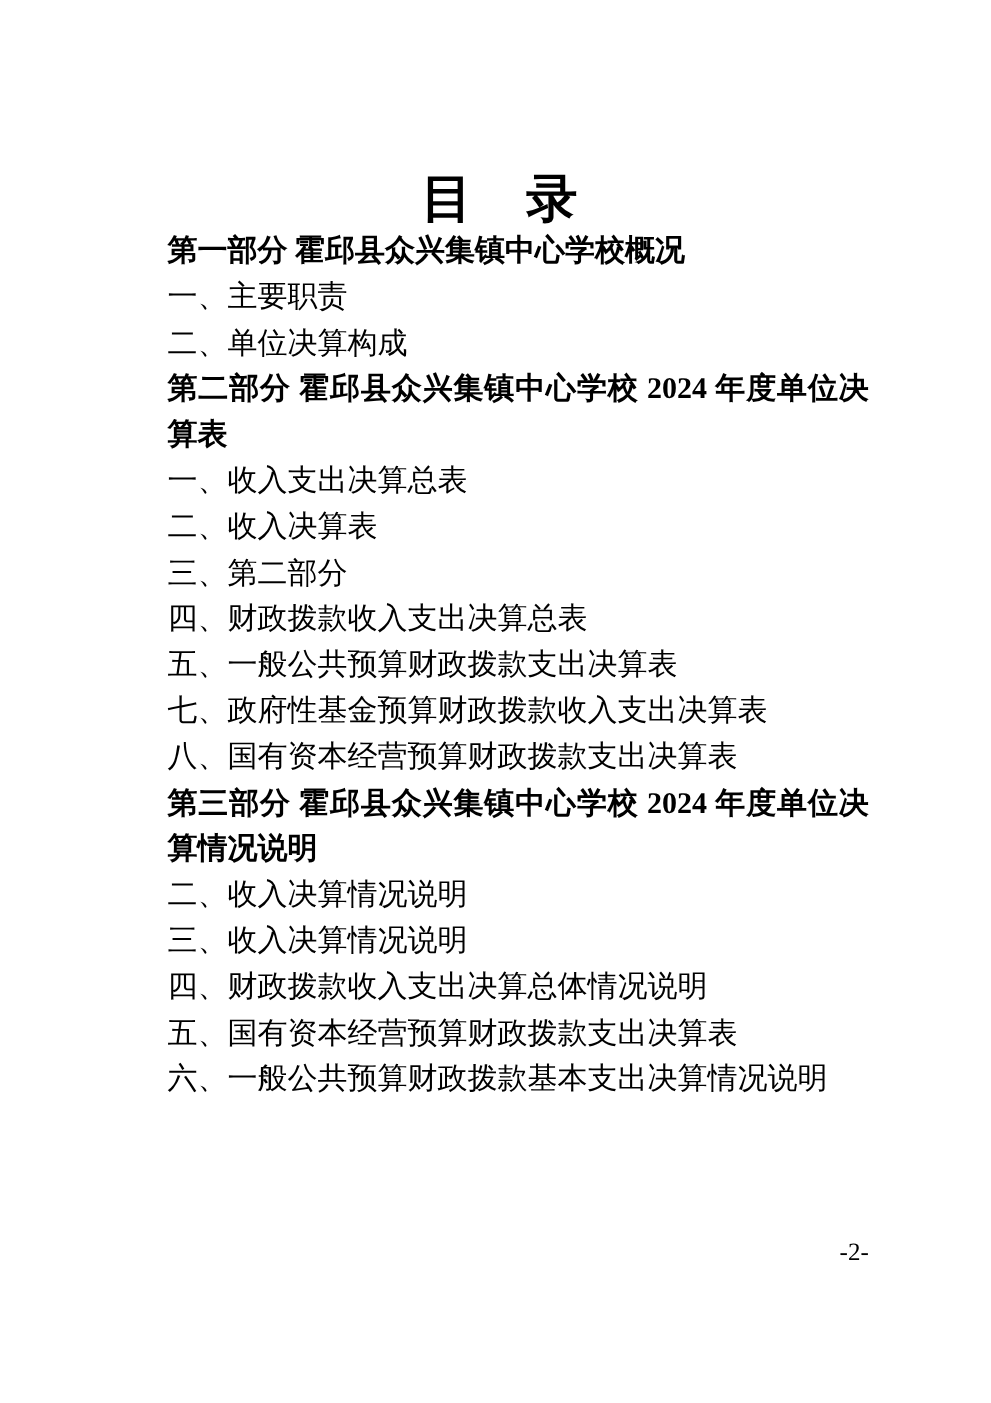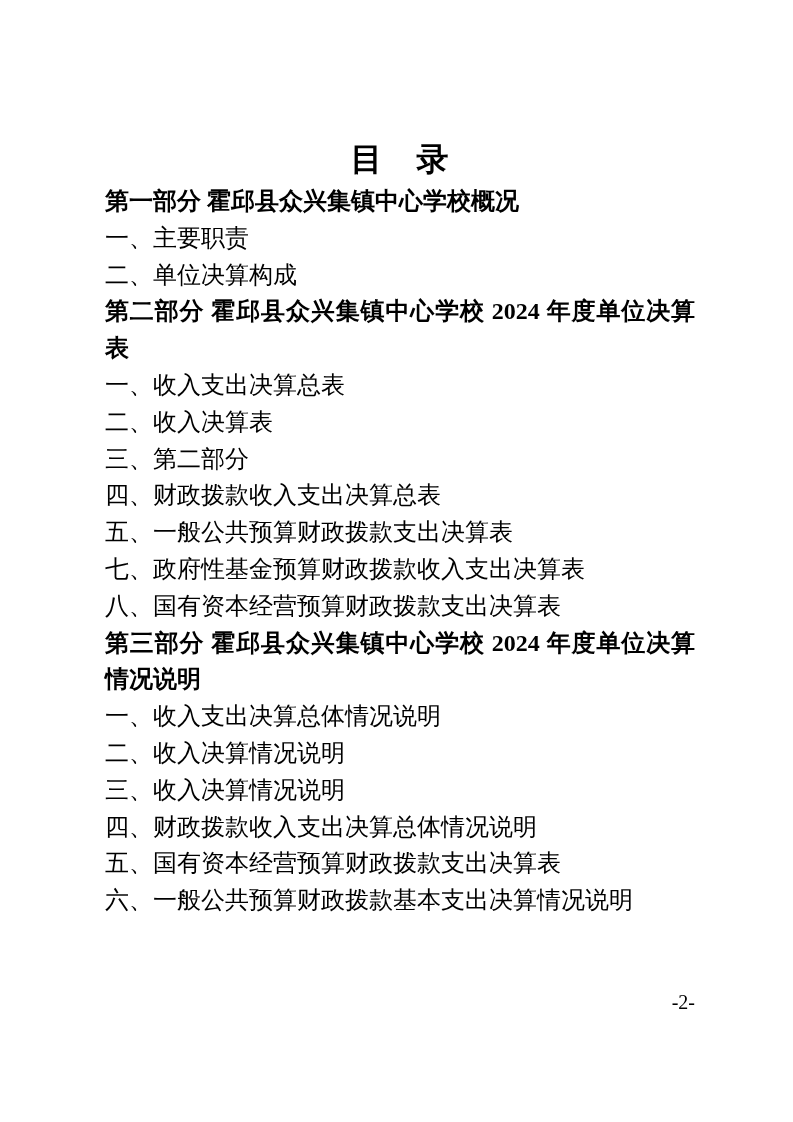--- a/index.html
+++ b/index.html
@@ -19,28 +19,29 @@
   }
   .content {
     position: absolute;
     left: 105px;
     top: 135px;
     width: 590px;
   }
   .doc-title {
     margin: 0;
     padding: 0;
-    font-size: 32px;
+    font-size: 41px;
     font-weight: bold;
     line-height: 48px;
     text-align: center;
     letter-spacing: 1px;
   }
   .toc {
     margin-top: 0;
+    margin-left: 29px;
   }
   .toc-entry {
     margin: 0;
     padding: 0;
     font-size: 24px;
     line-height: 36.8px;
     text-align: justify;
     word-break: normal;
   }
   .toc-entry.heading {
@@ -67,21 +68,20 @@
         <p class="toc-entry">二、单位决算构成</p>
         <p class="toc-entry heading">第二部分 霍邱县众兴集镇中心学校 2024 年度单位决算表</p>
         <p class="toc-entry">一、收入支出决算总表</p>
         <p class="toc-entry">二、收入决算表</p>
         <p class="toc-entry">三、第二部分</p>
         <p class="toc-entry">四、财政拨款收入支出决算总表</p>
         <p class="toc-entry">五、一般公共预算财政拨款支出决算表</p>
         <p class="toc-entry">七、政府性基金预算财政拨款收入支出决算表</p>
         <p class="toc-entry">八、国有资本经营预算财政拨款支出决算表</p>
         <p class="toc-entry heading">第三部分 霍邱县众兴集镇中心学校 2024 年度单位决算情况说明</p>
-        <p class="toc-entry">一、收入支出决算总体情况说明</p>
         <p class="toc-entry">二、收入决算情况说明</p>
         <p class="toc-entry">三、收入决算情况说明</p>
         <p class="toc-entry">四、财政拨款收入支出决算总体情况说明</p>
         <p class="toc-entry">五、国有资本经营预算财政拨款支出决算表</p>
         <p class="toc-entry">六、一般公共预算财政拨款基本支出决算情况说明</p>
       </div>
   </div>
   <div class="page-number">-2-</div>
 </div>
 

